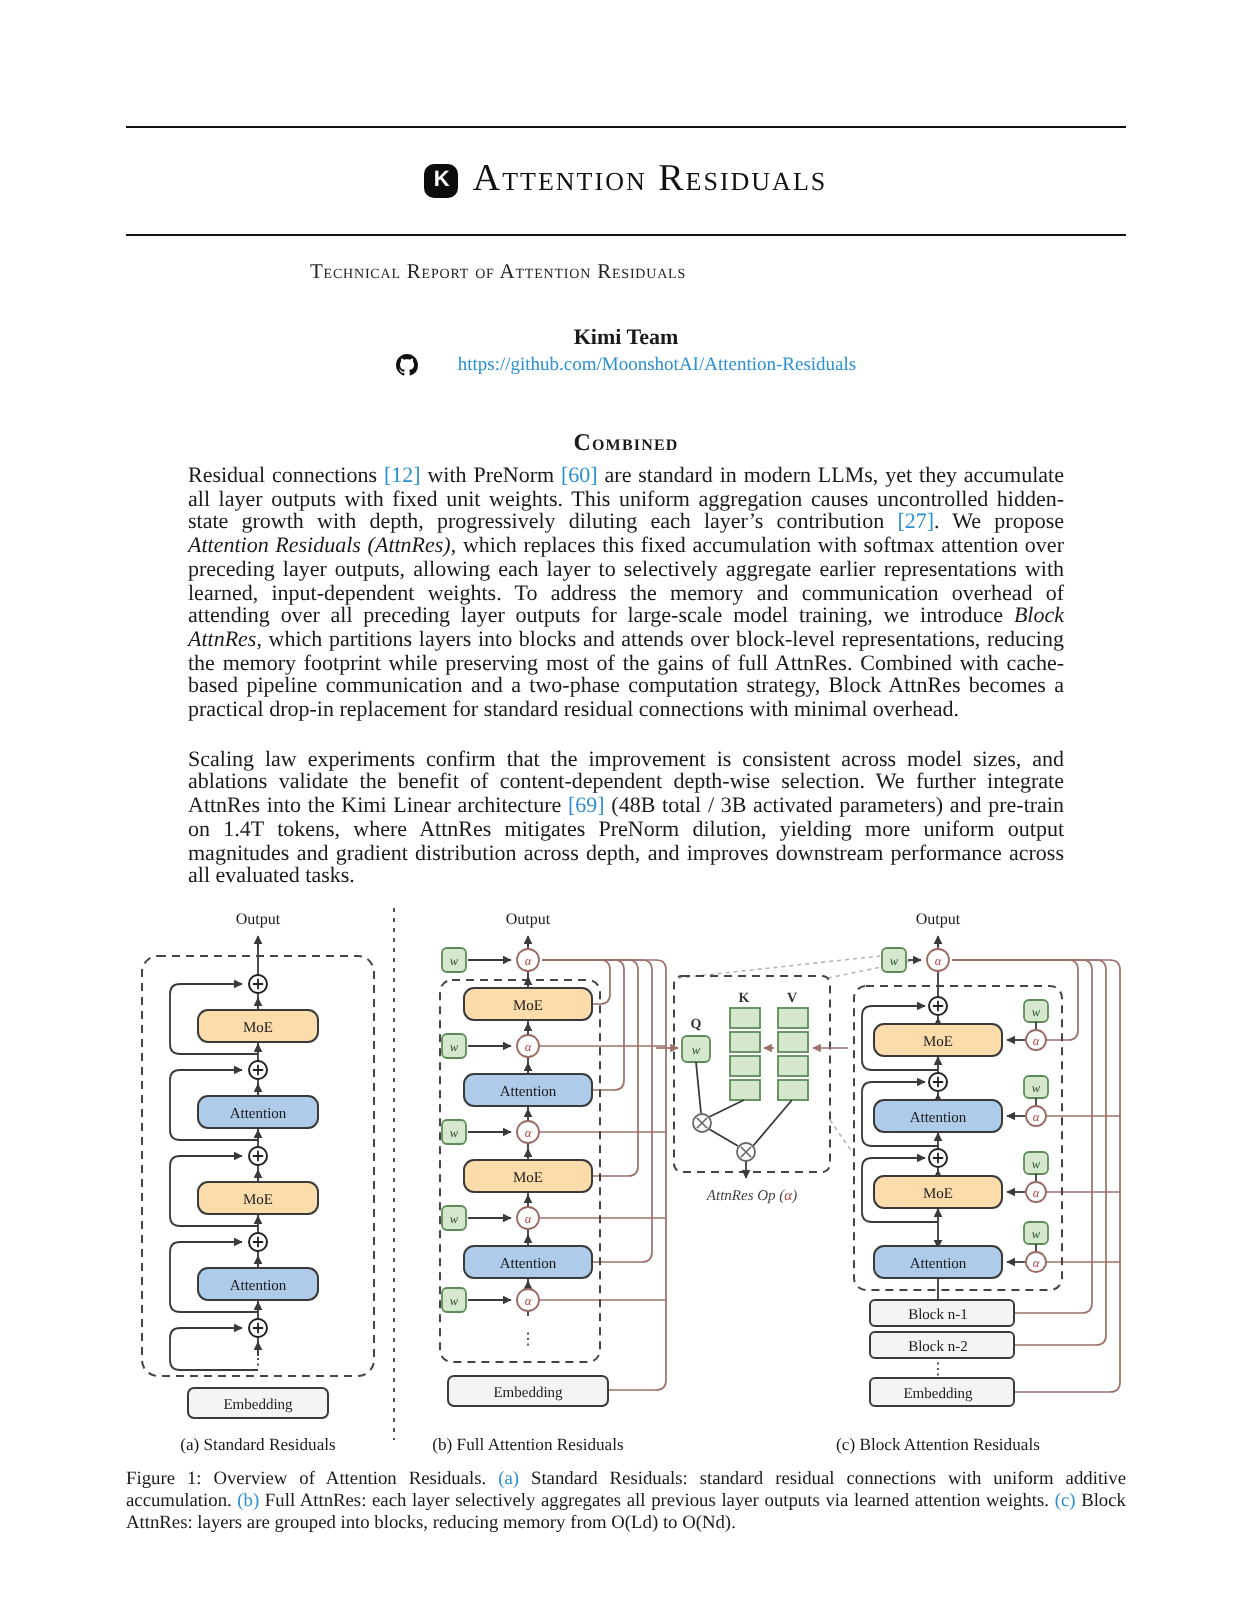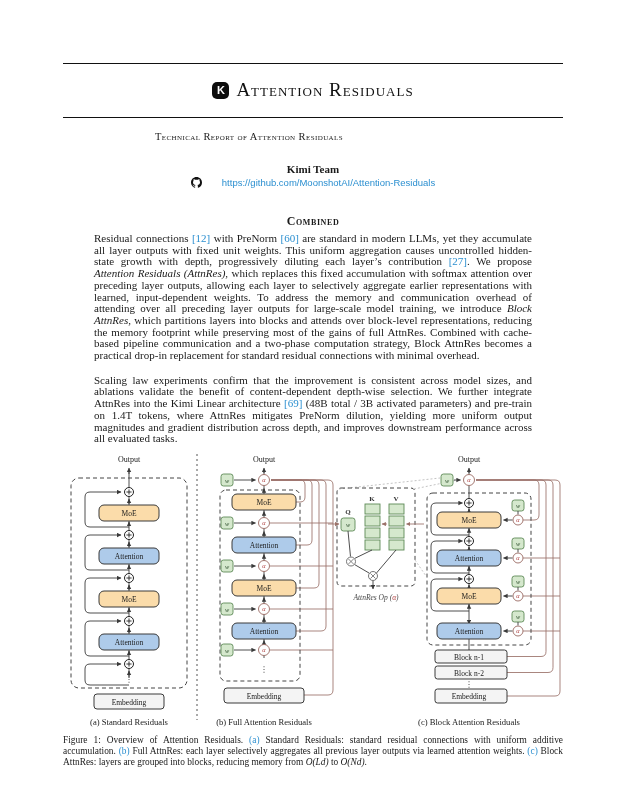--- a/index.html
+++ b/index.html
@@ -17,30 +17,30 @@
   .page{position:relative;width:626px;height:800px;background:#fff;}
   .rule{position:absolute;left:63px;width:500px;border-top:1.6px solid #111;}
   .rule1{top:63px;}
   .rule2{top:117px;}
   .title-row{position:absolute;top:79px;left:0;width:626px;display:flex;justify-content:center;align-items:center;gap:7px;}
   .klogo{display:inline-flex;width:17px;height:17px;background:#0d0d0d;border-radius:5px;color:#fff;align-items:center;justify-content:center;font-family:"Liberation Sans",sans-serif;font-weight:bold;font-size:11px;}
   .title-text{font-variant:small-caps;font-size:19px;letter-spacing:1px;color:#111;}
   .subtitle{position:absolute;top:131px;left:0;width:498px;text-align:center;font-variant:small-caps;font-size:10.5px;letter-spacing:.4px;color:#222;}
   .team{position:absolute;top:163px;left:0;width:626px;text-align:center;font-weight:bold;font-size:11px;}
   .repo-row{position:absolute;top:177px;left:0;width:626px;display:flex;justify-content:center;align-items:center;gap:4px;}
-  .repo-link{font-family:Liberation Sans, sans-serif;font-size:9.5px;color:var(--accent-blue);text-decoration:none;padding-left:16px;}
+  .repo-link{font-family:Liberation Serif, serif;font-size:9.5px;color:var(--accent-blue);text-decoration:none;padding-left:16px;}
   .abs-head{position:absolute;top:214px;left:0;width:626px;text-align:center;font-variant:small-caps;font-weight:bold;font-size:12px;letter-spacing:.6px;}
   .abs-body{position:absolute;top:233px;left:94px;width:438px;font-size:11px;line-height:11.7px;text-align:justify;}
   .abs-body p + p{margin-top:13px;}
   .cite{color:var(--accent-blue);}
   .it{font-style:italic;}
   .figure-wrap{position:absolute;top:448px;left:57px;width:512px;height:286px;}
   .figcaption{position:absolute;top:735px;left:63px;width:500px;font-size:9.4px;line-height:10.9px;text-align:justify;}
   .cmark{color:var(--accent-blue);}
-  .math{font-style:italic;}
+  .math{}
   
   svg text{font-family:"Liberation Serif","DejaVu Serif",serif;fill:#1a1a1a;}
   .t-out{font-size:8px;text-anchor:middle;}
   .t-blk{font-size:7.5px;text-anchor:middle;}
   .t-cap{font-size:8.6px;text-anchor:middle;}
   .t-dots{font-size:8px;text-anchor:middle;fill:#333;}
   .t-w{font-size:6.3px;text-anchor:middle;font-style:italic;fill:#2f4f2f;}
   .t-al{font-size:6.3px;text-anchor:middle;font-style:italic;fill:var(--alpha-red);}
   .t-qkv{font-size:7px;text-anchor:middle;font-weight:bold;fill:#333;}
   .t-op{font-size:7.5px;text-anchor:middle;font-style:italic;fill:#444;}

